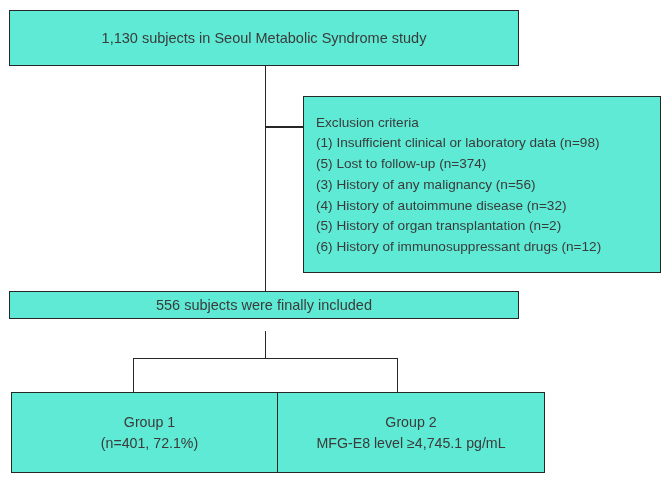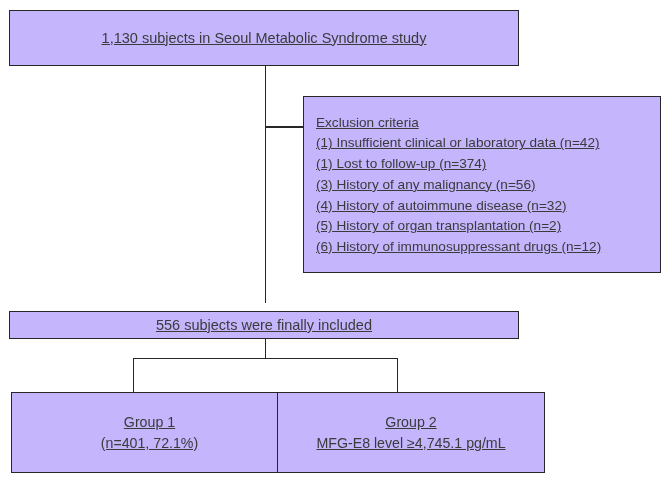--- a/index.html
+++ b/index.html
@@ -20,29 +20,28 @@
     position: absolute;
     left: 0;
     top: 0;
     width: 670px;
     height: 486px;
   }
   .box {
     position: absolute;
     box-sizing: border-box;
     border: 1.6px solid #272727;
-    background: #c4b5fd;
+    background: #5eead4;
     display: flex;
     align-items: center;
     justify-content: center;
     text-align: center;
     line-height: 1.42;
     color: #3b3b3b;
     z-index: 2;
-    text-decoration: underline;
   }
   .box .inner {
     width: 100%;
     padding: 0 6px;
     box-sizing: border-box;
   }
   .box .line {
     display: block;
     white-space: nowrap;
   }
@@ -65,21 +64,21 @@
     text-align: left;
   }
   #box-exclusion .inner {
     padding: 0 0 0 12px;
   }
   #box-exclusion .line {
     margin: 1.4px 0;
   }
   #box-included {
     left: 9px;
-    top: 311px;
+    top: 291px;
     width: 510px;
     height: 28px;
     font-size: 14.5px;
   }
   #box-group1 {
     left: 11px;
     top: 392px;
     width: 277px;
     height: 81px;
     font-size: 14.2px;
@@ -122,22 +121,22 @@
   <div class="conn conn-v" id="conn-trunk-main"></div>
   <div class="conn conn-h" id="conn-exclusion"></div>
   <div class="conn conn-v" id="conn-included-down"></div>
   <div class="conn conn-h" id="conn-split-bar"></div>
   <div class="conn conn-v" id="conn-drop-left"></div>
   <div class="conn conn-v" id="conn-drop-right"></div>
 
   <div class="box" id="box-exclusion">
     <div class="inner">
       <span class="line">Exclusion criteria</span>
-      <span class="line">(1) Insufficient clinical or laboratory data (n=42)</span>
-      <span class="line">(1) Lost to follow-up (n=374)</span>
+      <span class="line">(1) Insufficient clinical or laboratory data (n=98)</span>
+      <span class="line">(5) Lost to follow-up (n=374)</span>
       <span class="line">(3) History of any malignancy (n=56)</span>
       <span class="line">(4) History of autoimmune disease (n=32)</span>
       <span class="line">(5) History of organ transplantation (n=2)</span>
       <span class="line">(6) History of immunosuppressant drugs (n=12)</span>
     </div>
   </div>
 
   <div class="box" id="box-included">
     <div class="inner">
       <span class="line">556 subjects were finally included</span>

